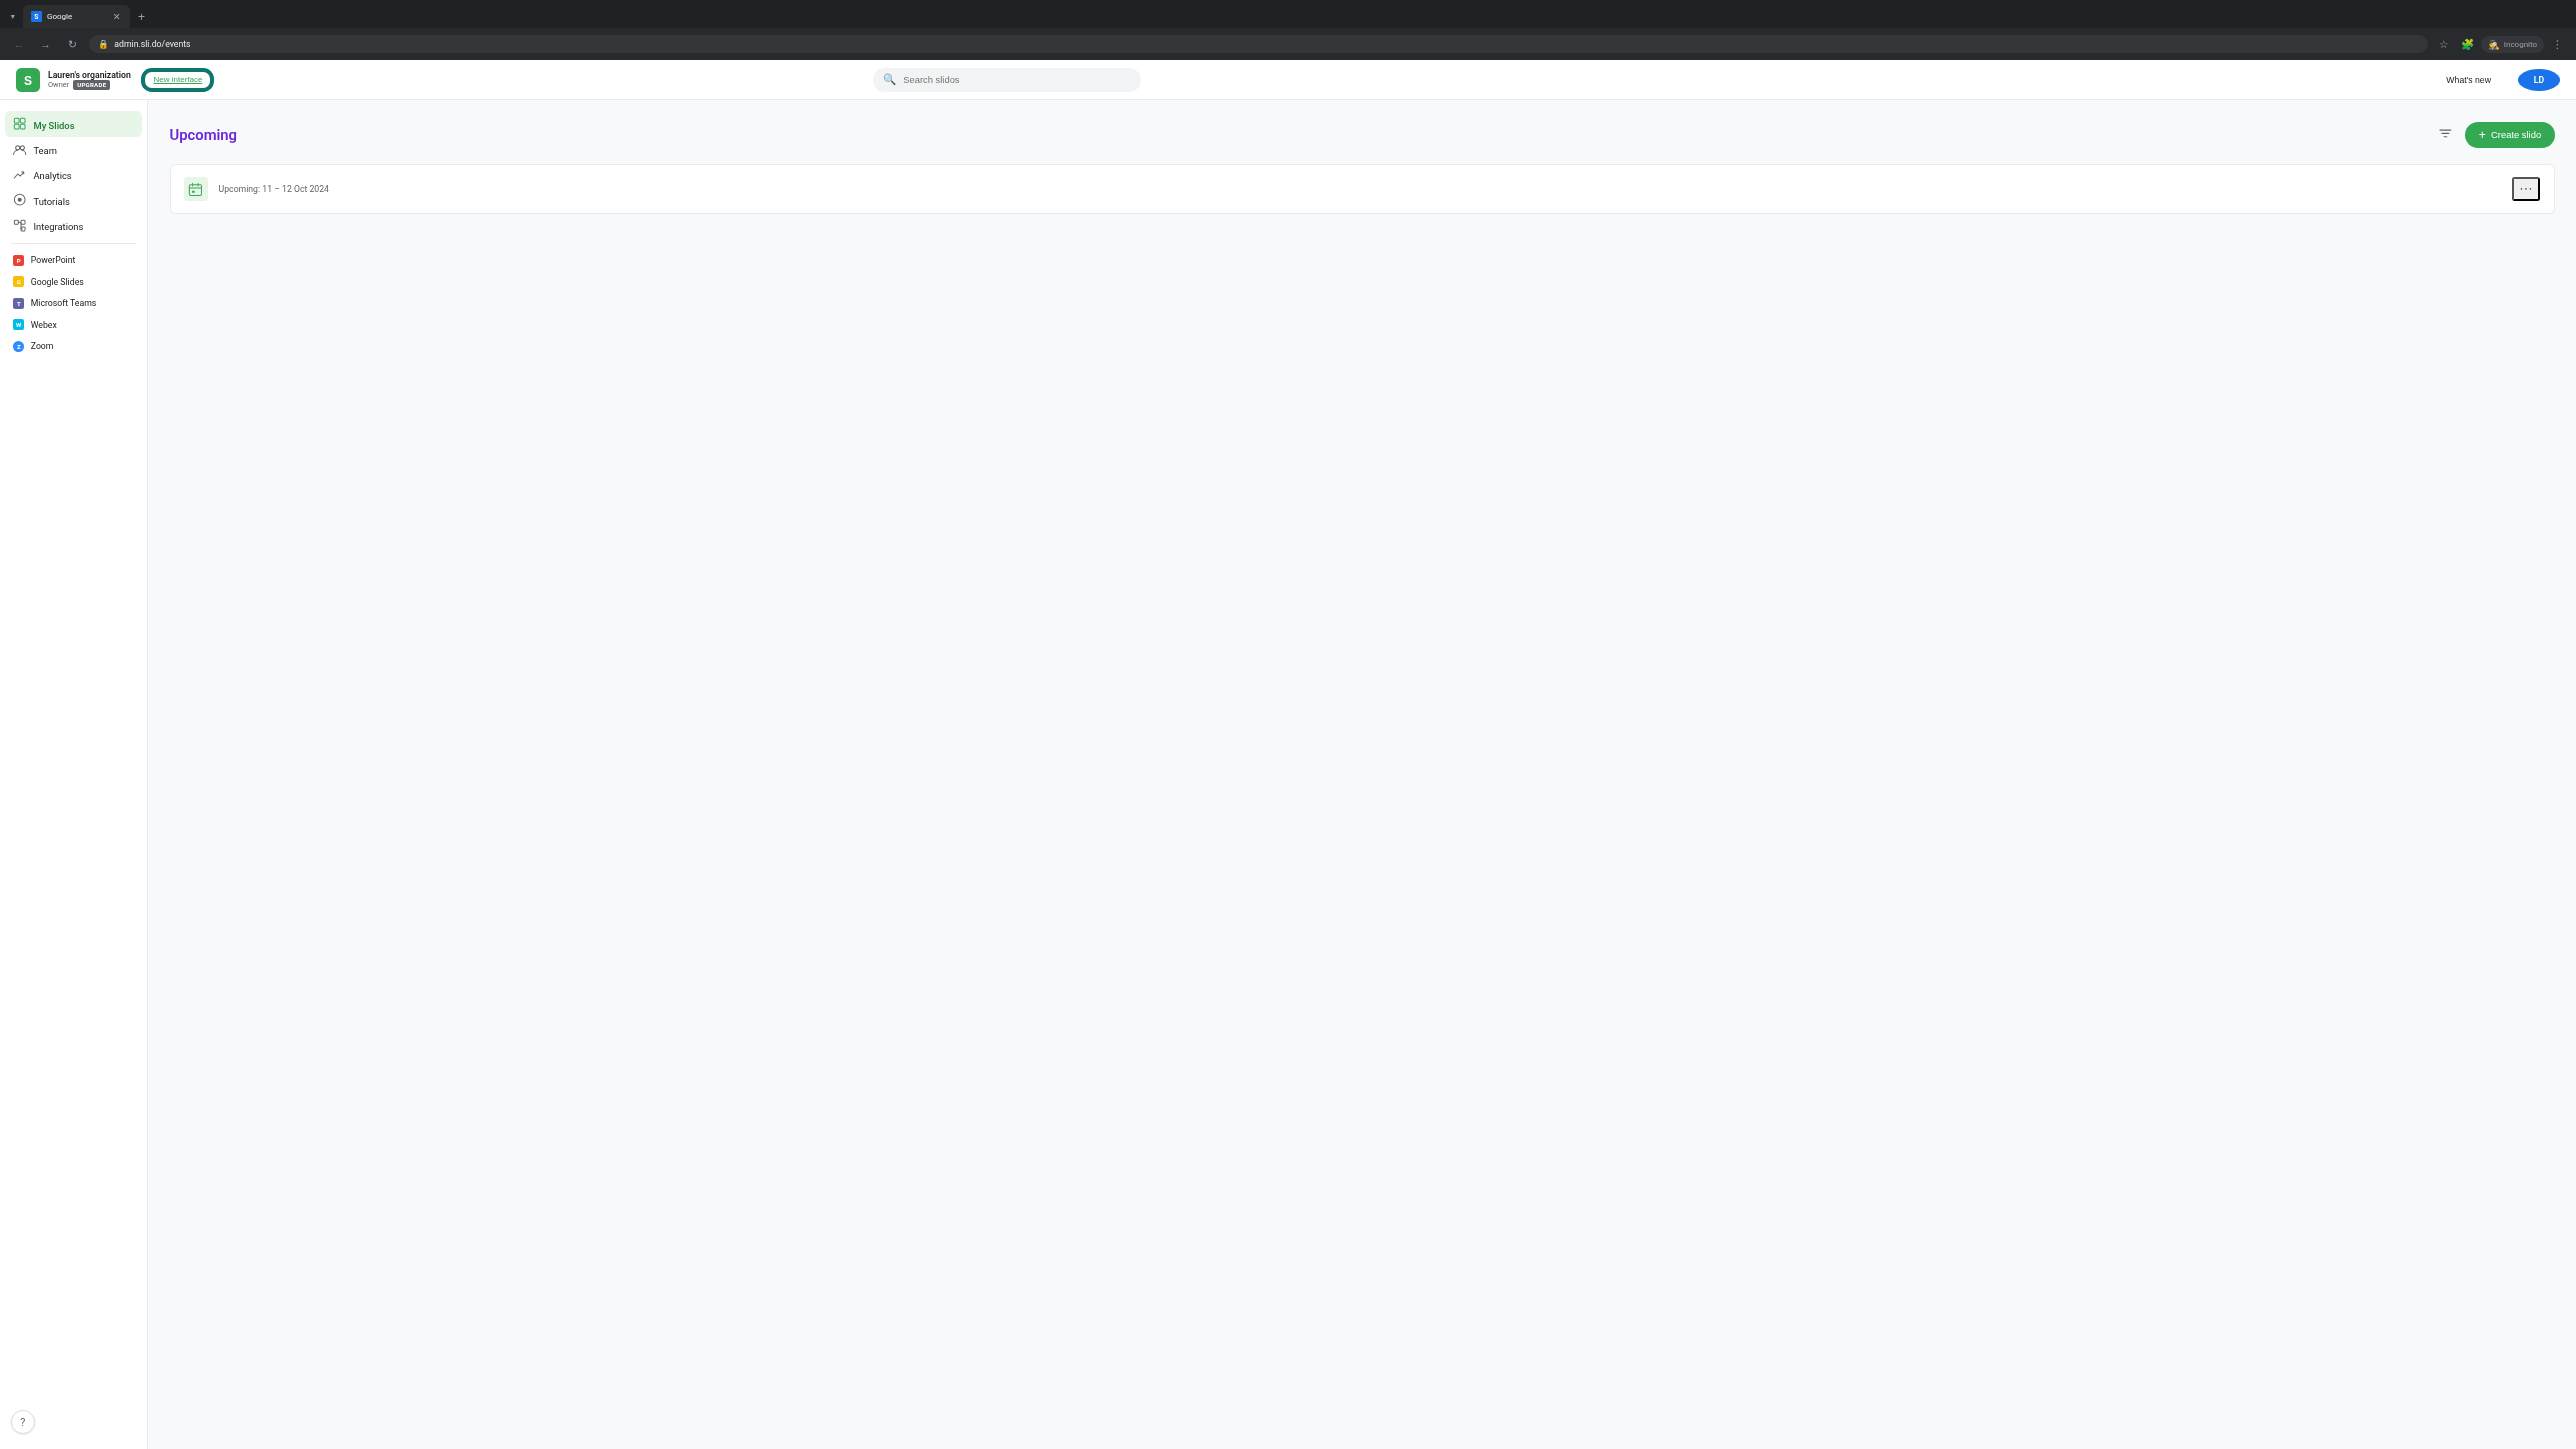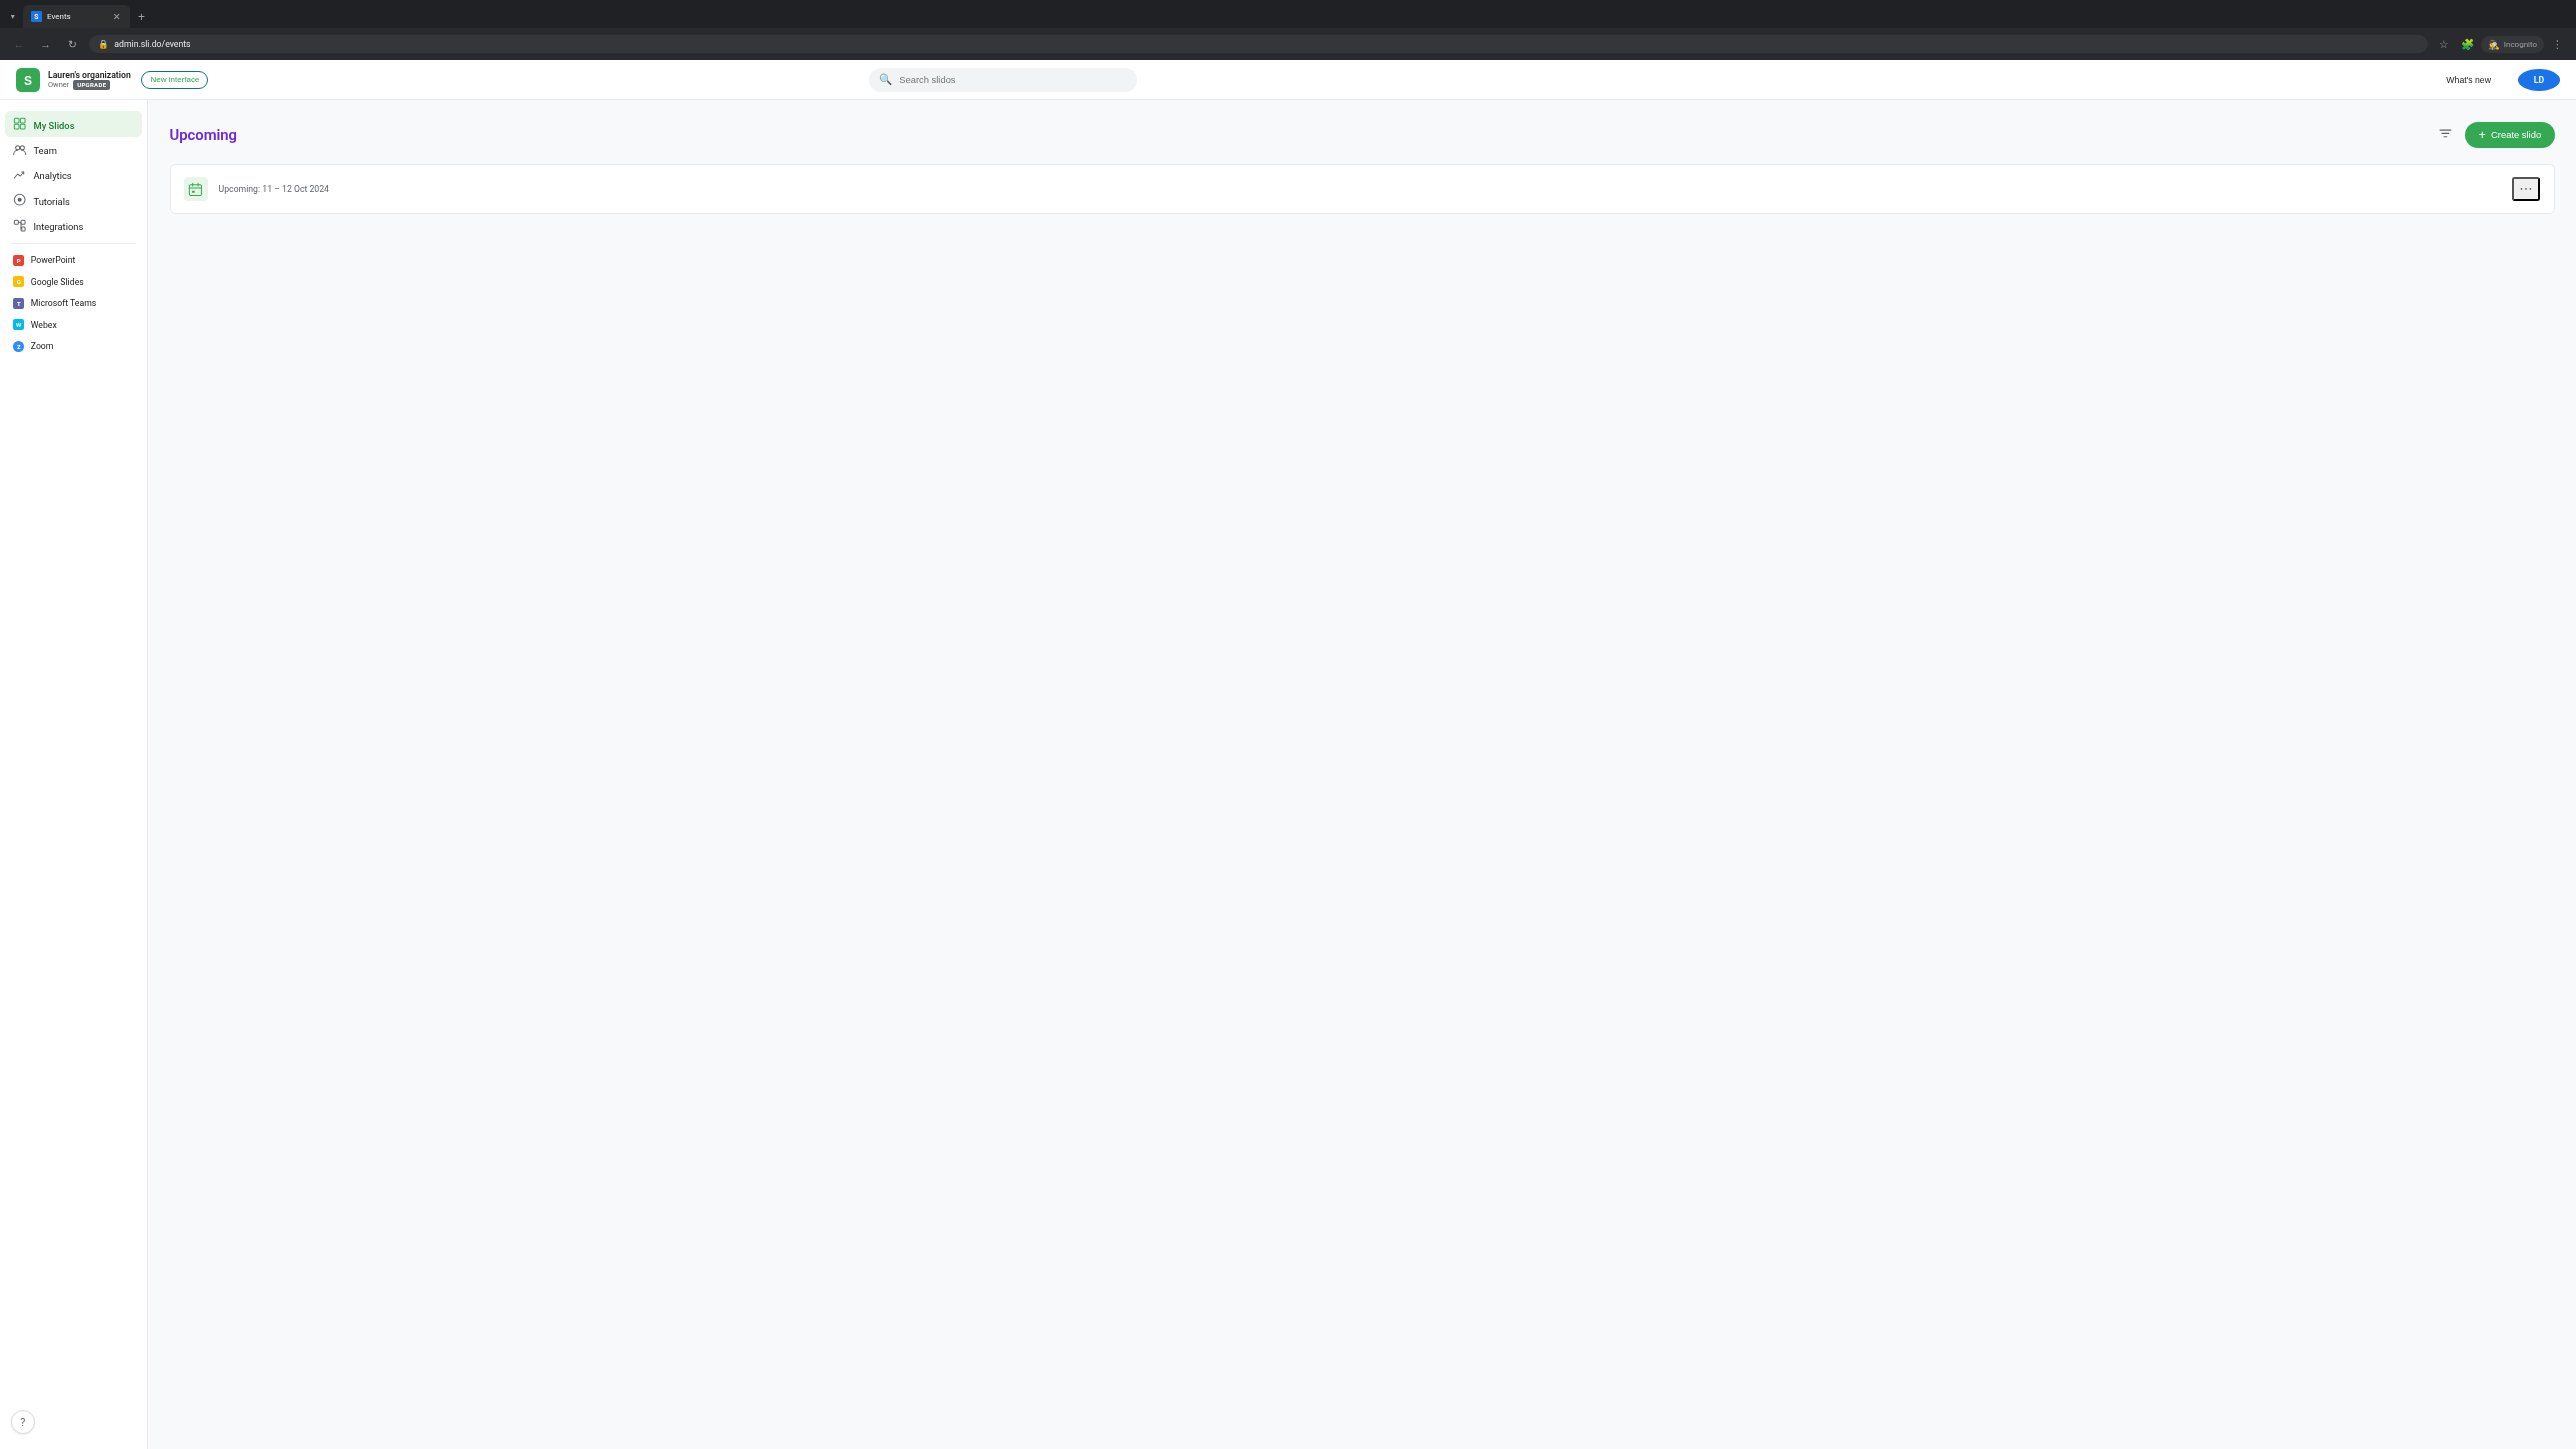--- a/index.html
+++ b/index.html
@@ -30,21 +30,21 @@
     
     .app-container { display: flex; flex-direction: column; height: calc(100vh - 54px); background: white; }
     .app-header { display: flex; align-items: center; padding: 0 16px; height: 40px; border-bottom: 0.7px solid #e8eaed; background: white; gap: 10.7px; flex-shrink: 0; }
     .logo-area { display: flex; align-items: center; gap: 8px; }
     .slido-logo { width: 24px; height: 24px; }
     .org-info { display: flex; flex-direction: column; }
     .org-name { font-size: 8.7px; font-weight: 600; color: #202124; }
     .org-role-row { display: flex; align-items: center; gap: 4px; }
     .org-role { font-size: 7.4px; color: #5f6368; }
     .upgrade-badge { background: #5f6368; color: white; font-size: 6px; font-weight: 700; padding: 1.3px 4px; border-radius: 2px; letter-spacing: 0.3px; }
-    .new-interface-btn { background: none; border: 1px solid #0f766e; color: #34a853; font-size: 8px; font-weight: 500; padding: 3.4px 8px; border-radius: 10.7px; cursor: pointer; }
+    .new-interface-btn { background: none; border: 4px solid #0f766e; color: #34a853; font-size: 8px; font-weight: 500; padding: 3.4px 8px; border-radius: 10.7px; cursor: pointer; text-decoration: underline; }
     .header-search { flex: 1; max-width: 268px; margin: 0 auto; }
     .search-bar { display: flex; align-items: center; gap: 6.7px; background: #f1f3f4; border-radius: 16px; padding: 5.4px 10.7px; }
     .search-icon { color: #5f6368; font-size: 10.7px; }
     .search-input { background: none; border: none; outline: none; font-size: 9.4px; color: #202124; flex: 1; }
     .header-right { display: flex; align-items: center; gap: 27px; margin-left: auto; }
     .whats-new-btn { background: none; border: none; font-size: 8.7px; color: #202124; cursor: pointer; font-weight: 400; }
     .avatar { width: 42px; height: 21.5px; border-radius: 50%; background: #1a73e8; color: white; font-size: 8.7px; font-weight: 600; display: flex; align-items: center; justify-content: center; cursor: pointer; }
 
     
     .main-layout { display: flex; flex: 1; overflow: hidden; }
@@ -81,21 +81,21 @@
     .event-menu { color: #5f6368; font-size: 13.4px; cursor: pointer; padding: 2.7px 5.4px; border-radius: 2.7px; }
   </style>
 </head>
 <body>
 
 <div class="browser-chrome">
   <div class="tab-bar">
     <span class="tab-dropdown">▾</span>
     <div class="tab active">
       <div class="tab-favicon">S</div>
-      <span class="tab-title">Events</span>
+      <span class="tab-title">Google</span>
       <span class="tab-close">✕</span>
     </div>
     <button class="tab-new">+</button>
   </div>
   <div class="browser-toolbar">
     <button class="nav-btn disabled">←</button>
     <button class="nav-btn">→</button>
     <button class="nav-btn">↻</button>
     <div class="address-bar">
       <span class="address-icon">🔒</span>

